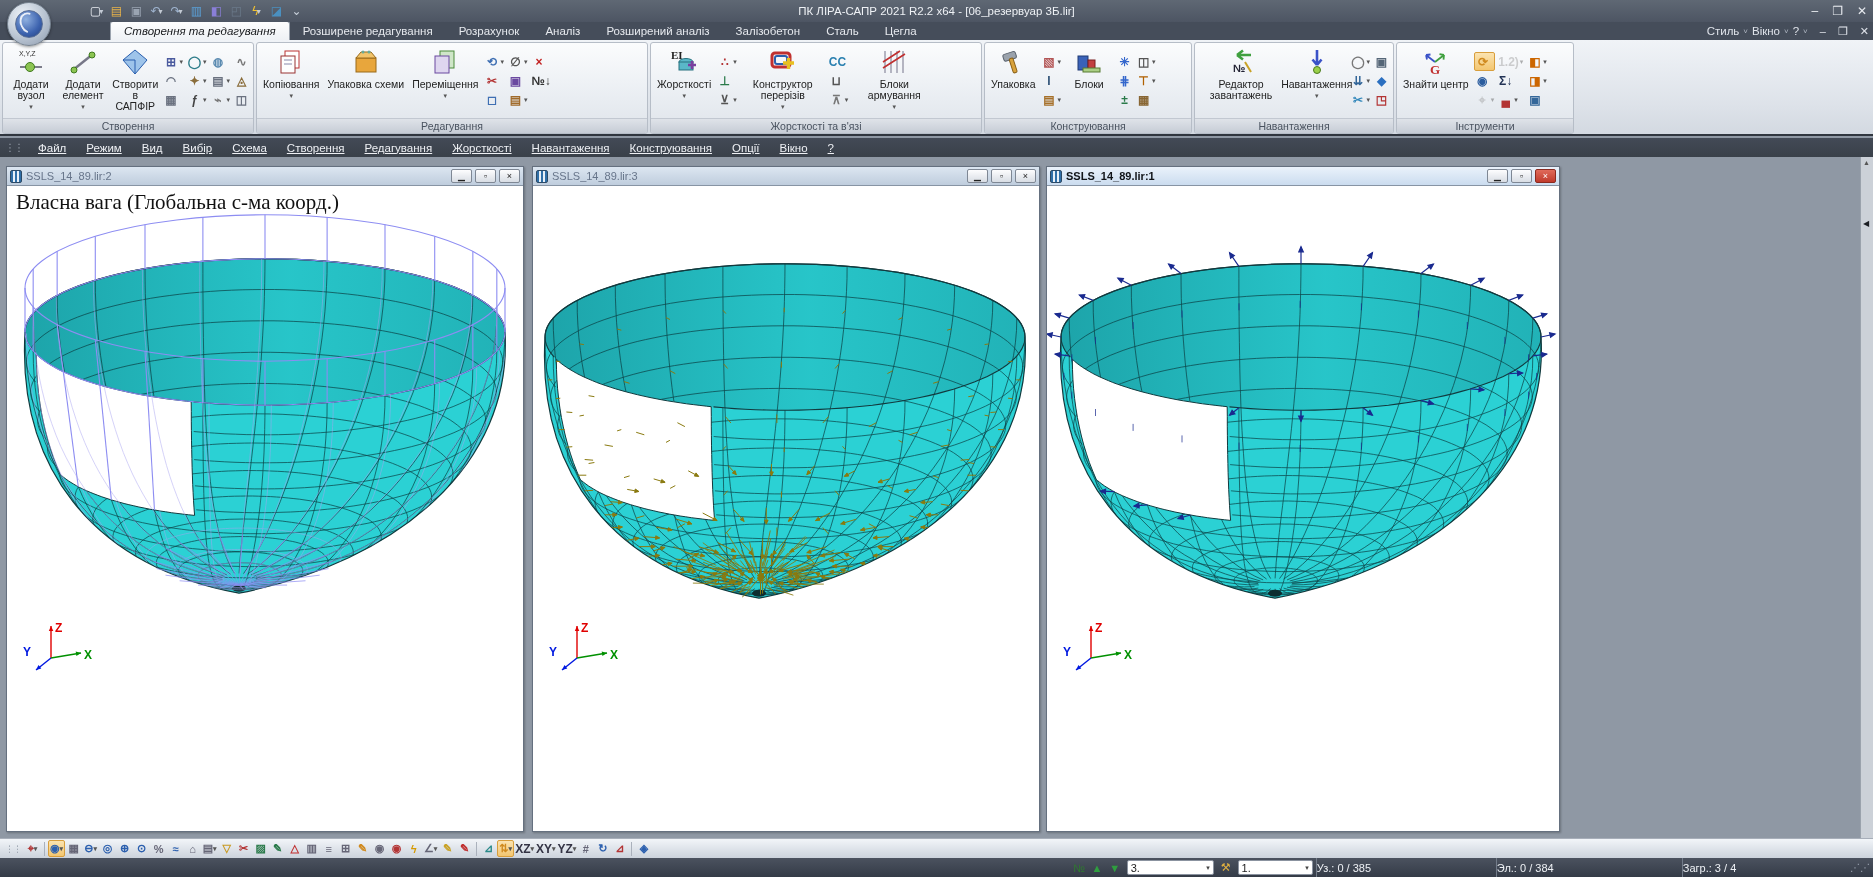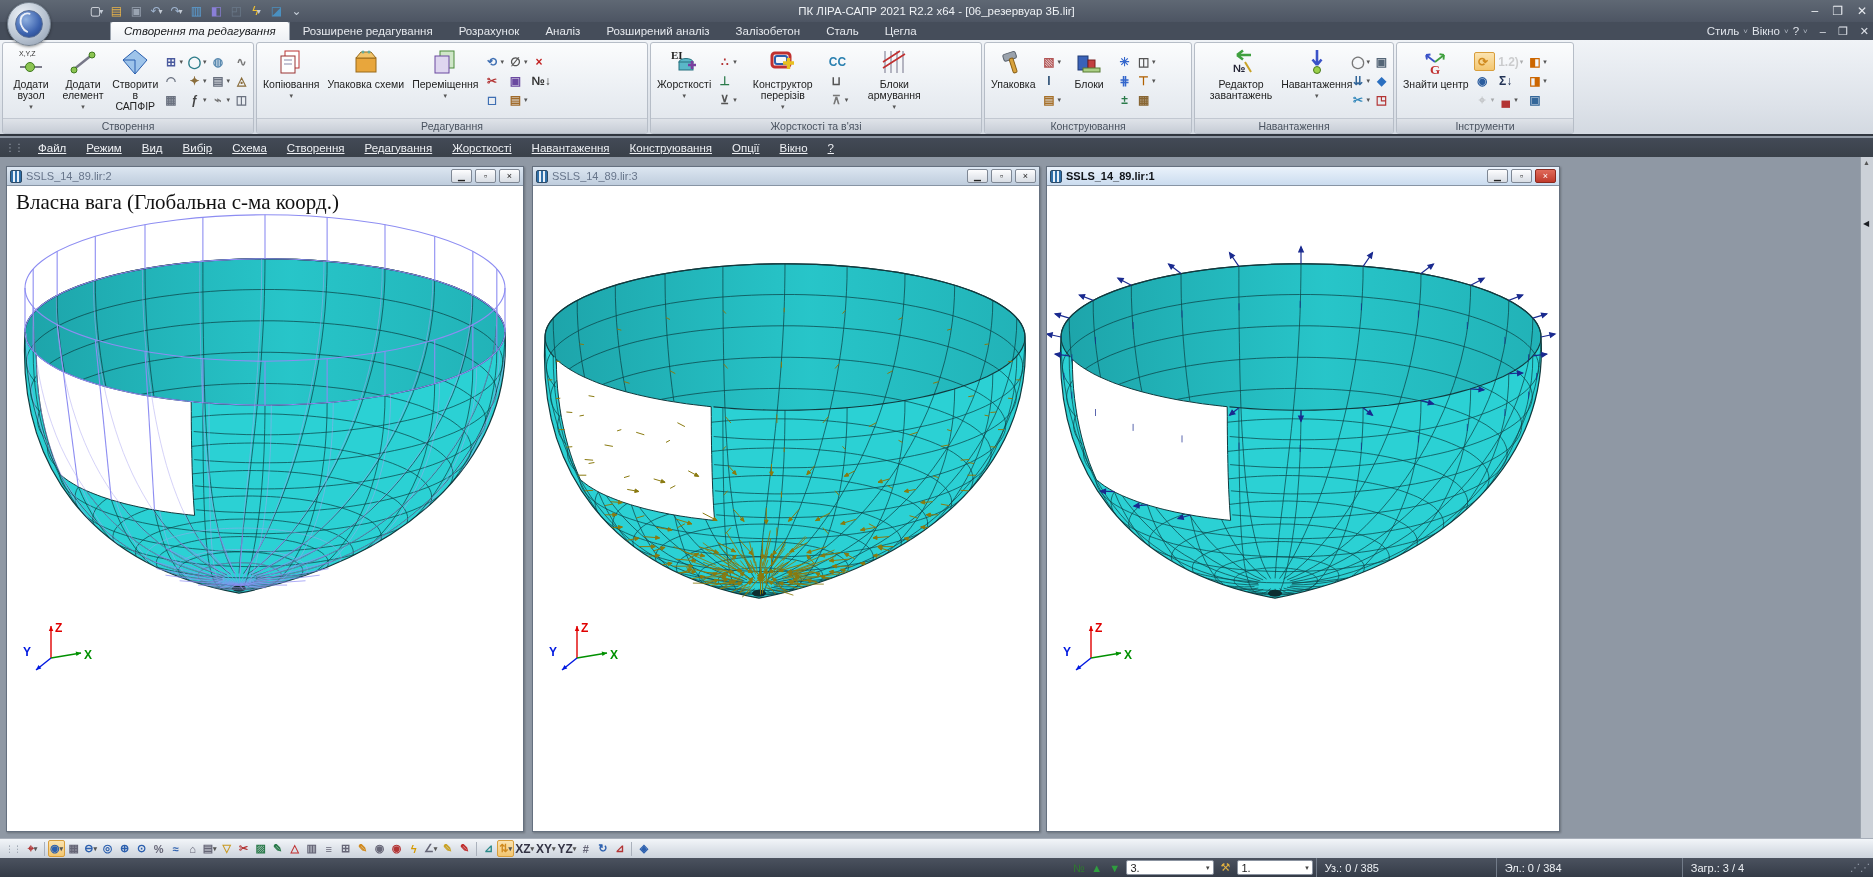--- a/index.html
+++ b/index.html
@@ -91,21 +91,21 @@
   .btic .txt{ font-size:12px; font-weight:bold;}
 
   
   .statusbar { position:absolute; left:0; top:858px; width:1873px; height:19px;
     background:linear-gradient(#4b525f,#343b47); display:flex; align-items:center; color:#eef1f5; font-size:11px; z-index:10;}
   .sb-spacer { width:1082px; }
   .sb-ic { width:18px; text-align:center; font-size:11px;}
   .sb-select { width:88px; height:15px; background:#fff; border:1px solid #8b93a0; border-radius:2px; color:#222;
     display:flex; align-items:center; padding:0 3px; margin:0 3px; font-size:11px;}
   .sb-select .car{ margin-left:auto; font-size:7px; color:#444;}
-  .sb-cell { border-left:1px solid #727b89; height:19px; display:flex; align-items:center; padding-left:8px;}
+  .sb-cell { border-left:1px solid #727b89; height:19px; display:flex; align-items:center; }
   .sb-grip { margin-left:auto; color:#9aa2ae; font-size:10px; padding-right:3px;}
 </style>
 </head>
 <body>
 
 <div class="titlebar">
   <div class="qa-icons">
       <div class="qa-ic">
         <span style="color:#e8ecf2">▢</span>
         <span class="qa-caret">▾</span>

